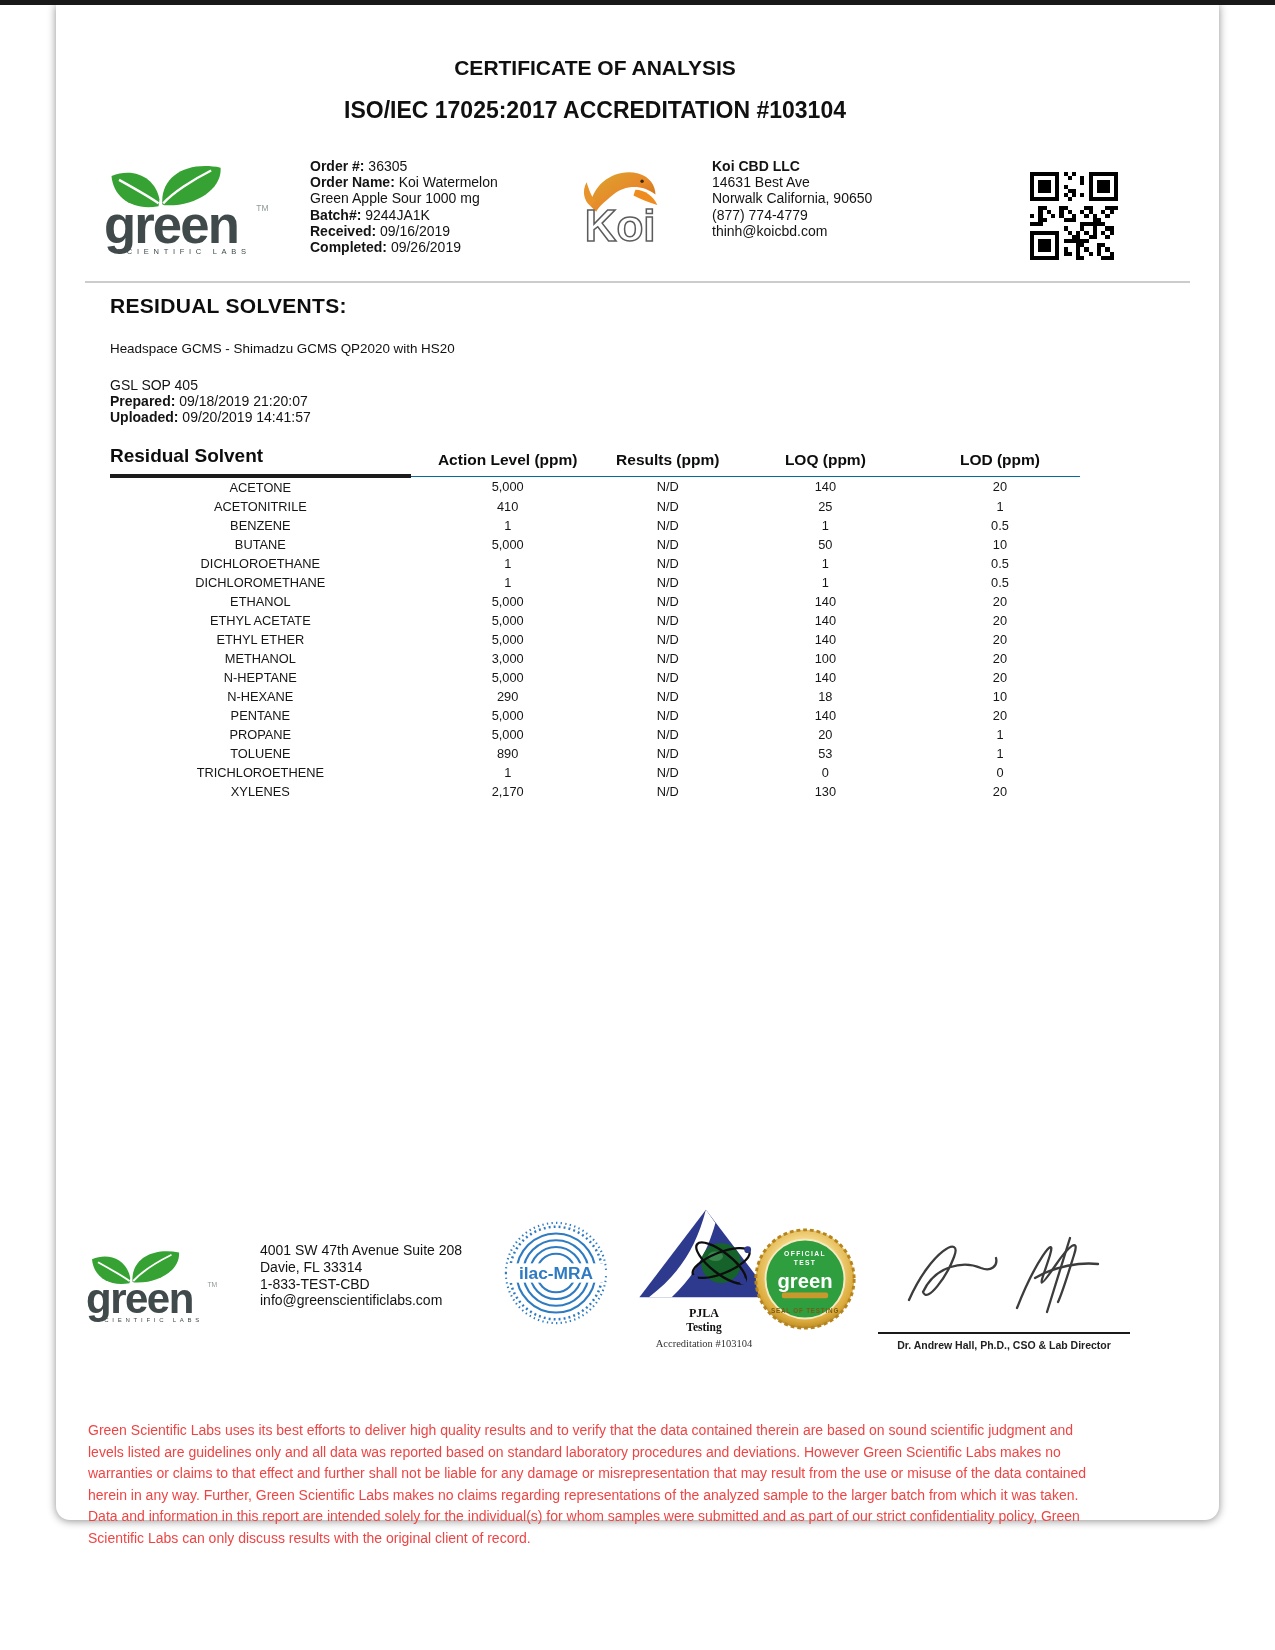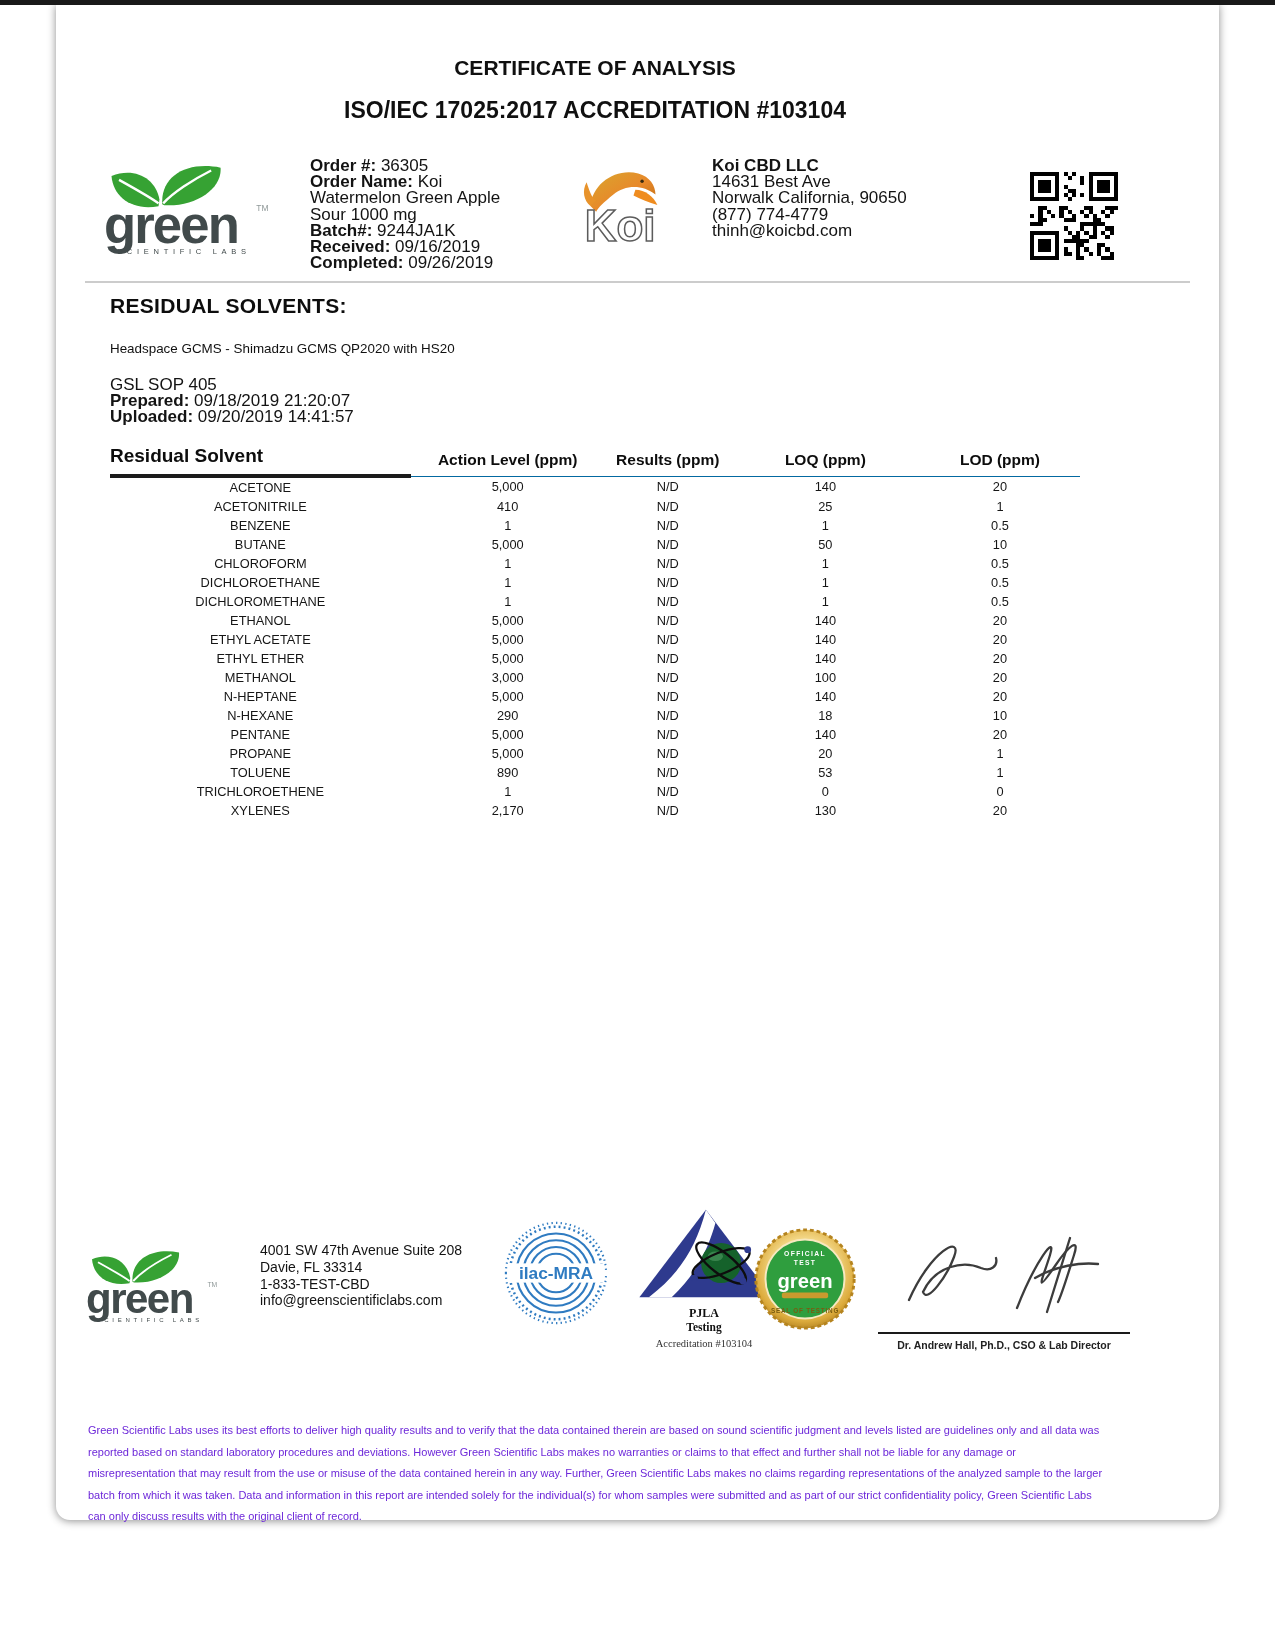--- a/index.html
+++ b/index.html
@@ -4,21 +4,21 @@
 <style>
   html,body{margin:0;padding:0;background:#ffffff;}
   body{font-family:"Liberation Sans",sans-serif;color:#111;}
   .canvas{position:relative;width:1275px;height:1650px;background:#fff;overflow:hidden;}
   .topbar{position:absolute;left:0;top:0;width:1275px;height:5px;background:#191919;z-index:6;}
   .page{position:absolute;left:56px;top:4px;width:1163px;height:1516px;background:#fff;
         border-radius:0 0 14px 14px;box-shadow:0 1px 8px rgba(0,0,0,.45);}
   .abs{position:absolute;}
   .title{left:110px;top:56px;width:970px;text-align:center;font-weight:bold;font-size:21px;color:#101010;}
   .subtitle{left:110px;top:97px;width:970px;text-align:center;font-weight:bold;font-size:23px;color:#101010;}
-  .info{font-size:17px;line-height:16.2px;color:#131313;}
+  .info{font-size:14px;line-height:16.2px;color:#131313;}
   .order-block{left:310px;top:158px;width:200px;}
   .client-block{left:712px;top:158px;width:215px;}
   .glogo-h{left:104px;top:162px;width:188px;height:94px;}
   .koi-logo{left:578px;top:160px;width:88px;height:94px;}
   .qr{left:1030px;top:172px;width:88px;height:88px;}
   .hdr-divider{left:85px;top:281px;width:1105px;border-top:2px solid #cccccc;height:0;}
   .section-heading{left:110px;top:294px;font-size:21px;font-weight:bold;letter-spacing:.3px;color:#0d0d0d;}
   .method{left:110px;top:341px;font-size:13.4px;}
   .sop-block{left:110px;top:377px;}
   table.solvents{position:absolute;left:110px;top:445px;width:970px;border-collapse:collapse;}
@@ -33,21 +33,21 @@
   .ilac{left:503px;top:1220px;width:106px;height:106px;}
   .pjla{left:624px;top:1206px;width:160px;text-align:center;}
   .pjla-name{font-family:"Liberation Serif",serif;font-weight:bold;font-size:12px;line-height:16px;color:#101010;}
   .pjla-sub{font-family:"Liberation Serif",serif;font-weight:bold;font-size:11.5px;line-height:13px;color:#101010;text-align:center;}
   .pjla-accr{font-family:"Liberation Serif",serif;font-size:10.5px;line-height:13px;color:#333;margin-top:3px;}
   .seal{left:752px;top:1226px;width:106px;height:106px;}
   .sig{left:868px;top:1222px;width:272px;}
   .sig svg{display:block;margin:0 auto;}
   .sig-line{width:252px;margin:2px auto 0;border-top:2px solid #1a1a1a;height:0;}
   .sig-name{width:252px;margin:5px auto 0;text-align:center;font-size:10.5px;font-weight:bold;color:#222;}
-  .disclaimer{left:88px;top:1420px;width:1018px;font-size:11px;line-height:21.6px;color:#6d28d9;}
+  .disclaimer{left:88px;top:1420px;width:1018px;font-size:14px;line-height:21.6px;color:#ef4444;}
   svg text{font-family:"Liberation Sans",sans-serif;}
 </style>
 </head>
 <body>
 
 <div class="canvas">
   <div class="topbar"></div>
   <div class="page"></div>
 
   <div class="abs title">CERTIFICATE OF ANALYSIS</div>
@@ -252,27 +252,20 @@
           <td class="num">0.5</td>
         </tr>
         <tr>
           <td class="first">BUTANE</td>
           <td class="num">5,000</td>
           <td class="num">N/D</td>
           <td class="num">50</td>
           <td class="num">10</td>
         </tr>
         <tr>
-          <td class="first">CHLOROFORM</td>
-          <td class="num">1</td>
-          <td class="num">N/D</td>
-          <td class="num">1</td>
-          <td class="num">0.5</td>
-        </tr>
-        <tr>
           <td class="first">DICHLOROETHANE</td>
           <td class="num">1</td>
           <td class="num">N/D</td>
           <td class="num">1</td>
           <td class="num">0.5</td>
         </tr>
         <tr>
           <td class="first">DICHLOROMETHANE</td>
           <td class="num">1</td>
           <td class="num">N/D</td>

